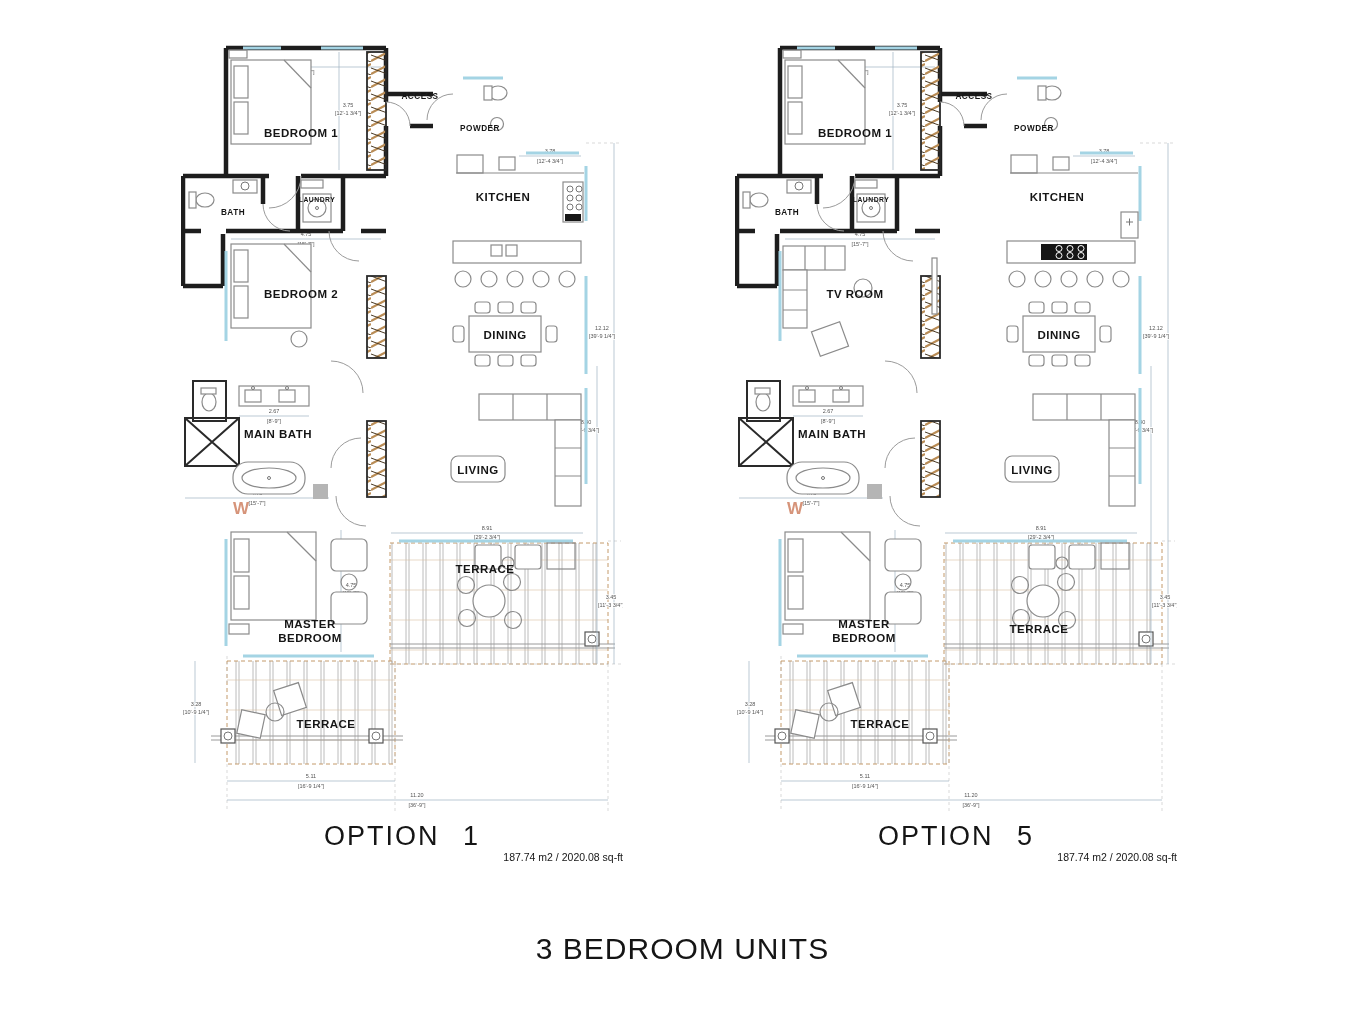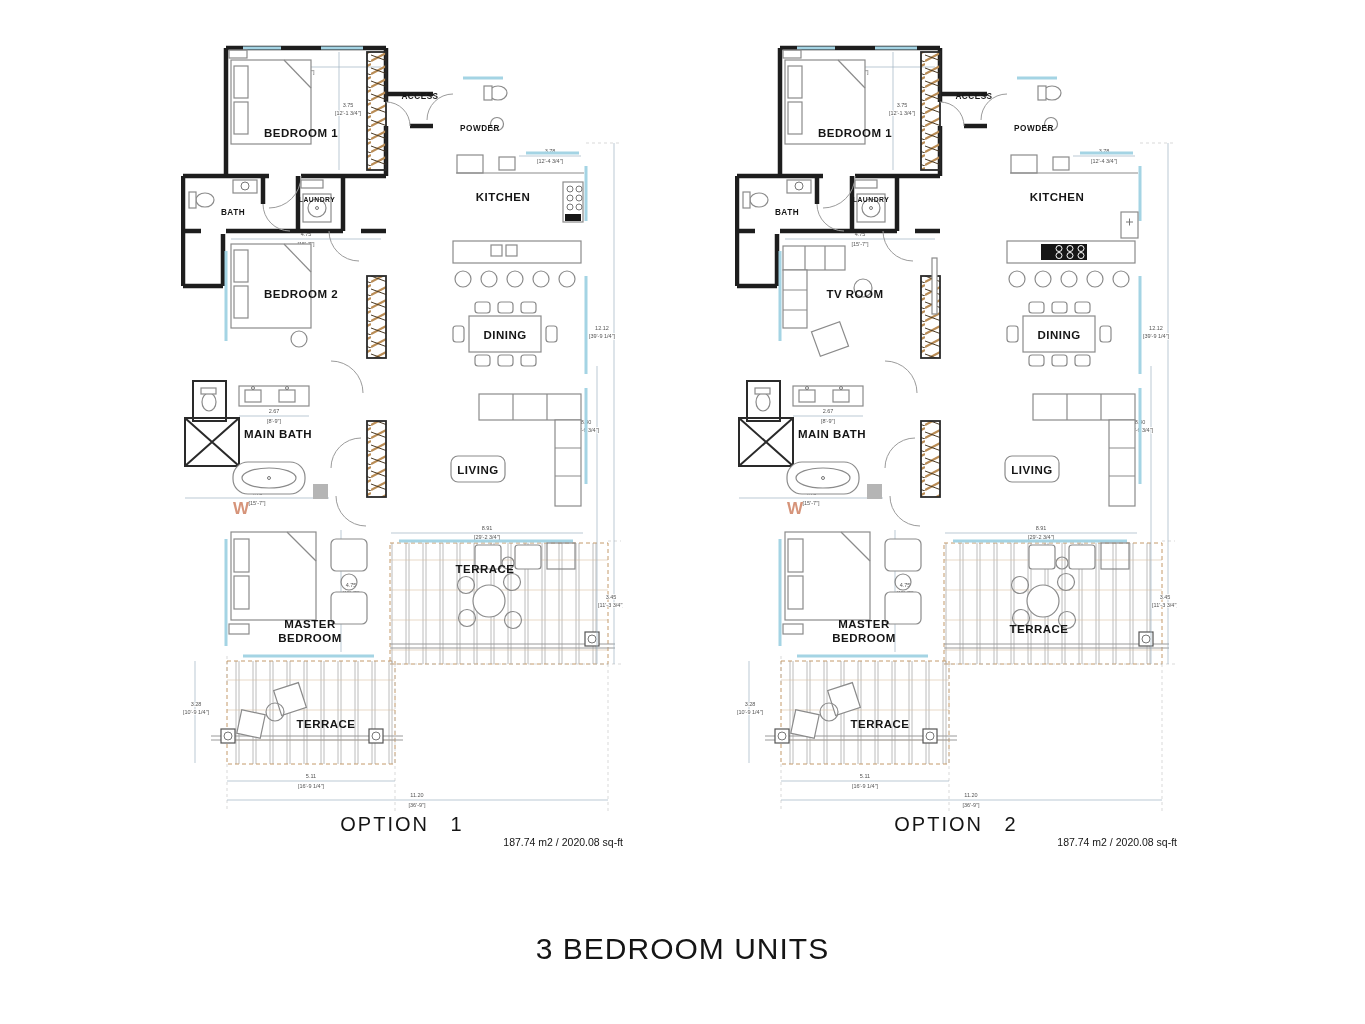--- a/index.html
+++ b/index.html
@@ -1,22 +1,22 @@
 <!DOCTYPE html>
 <html><head>
 <meta charset="utf-8">
 <style>
   html,body{margin:0;padding:0;background:#fff;}
   .page{position:relative;width:1365px;height:1024px;background:#fff;overflow:hidden;
         font-family:"Liberation Sans",sans-serif;color:#111;}
   .plan{position:absolute;top:36px;width:442px;}
   #plan-0{left:181px;} #plan-1{left:735px;}
   .plan svg{display:block;}
-  .plan-title{text-align:center;font-size:20px;letter-spacing:2px;word-spacing:14px;
-              color:#151515;margin-top:0px;line-height:1.05;}
+  .plan-title{text-align:center;font-size:27px;letter-spacing:2px;word-spacing:14px;
+              color:#151515;margin-top:8px;line-height:1.05;}
   .plan-area{text-align:right;font-size:10.5px;color:#151515;margin-top:1px;}
   .main-title{position:absolute;left:0;top:932px;width:100%;text-align:center;
               font-size:30px;letter-spacing:1px;color:#151515;}
   
   .wall{stroke:#1d1d1d;stroke-width:4.5;fill:none;stroke-linecap:butt;}
   .wallthin{stroke:#2a2a2a;stroke-width:2;fill:none;}
   .win{stroke:#a4d4e4;stroke-width:3;fill:none;}
   .furn{stroke:#8b8b8b;stroke-width:1.2;fill:#fff;}
   .furn2{stroke:#8b8b8b;stroke-width:1.2;fill:none;}
   .furnD{stroke:#777;stroke-width:1;fill:none;}
@@ -535,17 +535,17 @@
       <rect class="furn2" x="270" y="420" width="54" height="26" rx="7"></rect>
       <text class="lbl lbl12" x="297" y="438">LIVING</text>
       <text class="lbl lbl12" x="129" y="592">MASTER</text>
       <text class="lbl lbl12" x="129" y="606">BEDROOM</text>
       <text class="lbl lbl12" x="304" y="597">TERRACE</text>
       <text class="lbl lbl12" x="145" y="692">TERRACE</text>
       <text class="wmark" x="52" y="478">W</text>
     </g>
   </svg>
 
-  <div class="plan-title">OPTION 2</div>
+  <div class="plan-title">OPTION 5</div>
   <div class="plan-area">187.74 m2 / 2020.08 sq-ft</div>
 </div>
   <div class="main-title">3 BEDROOM UNITS</div>
 </div>
 
 </body></html>

